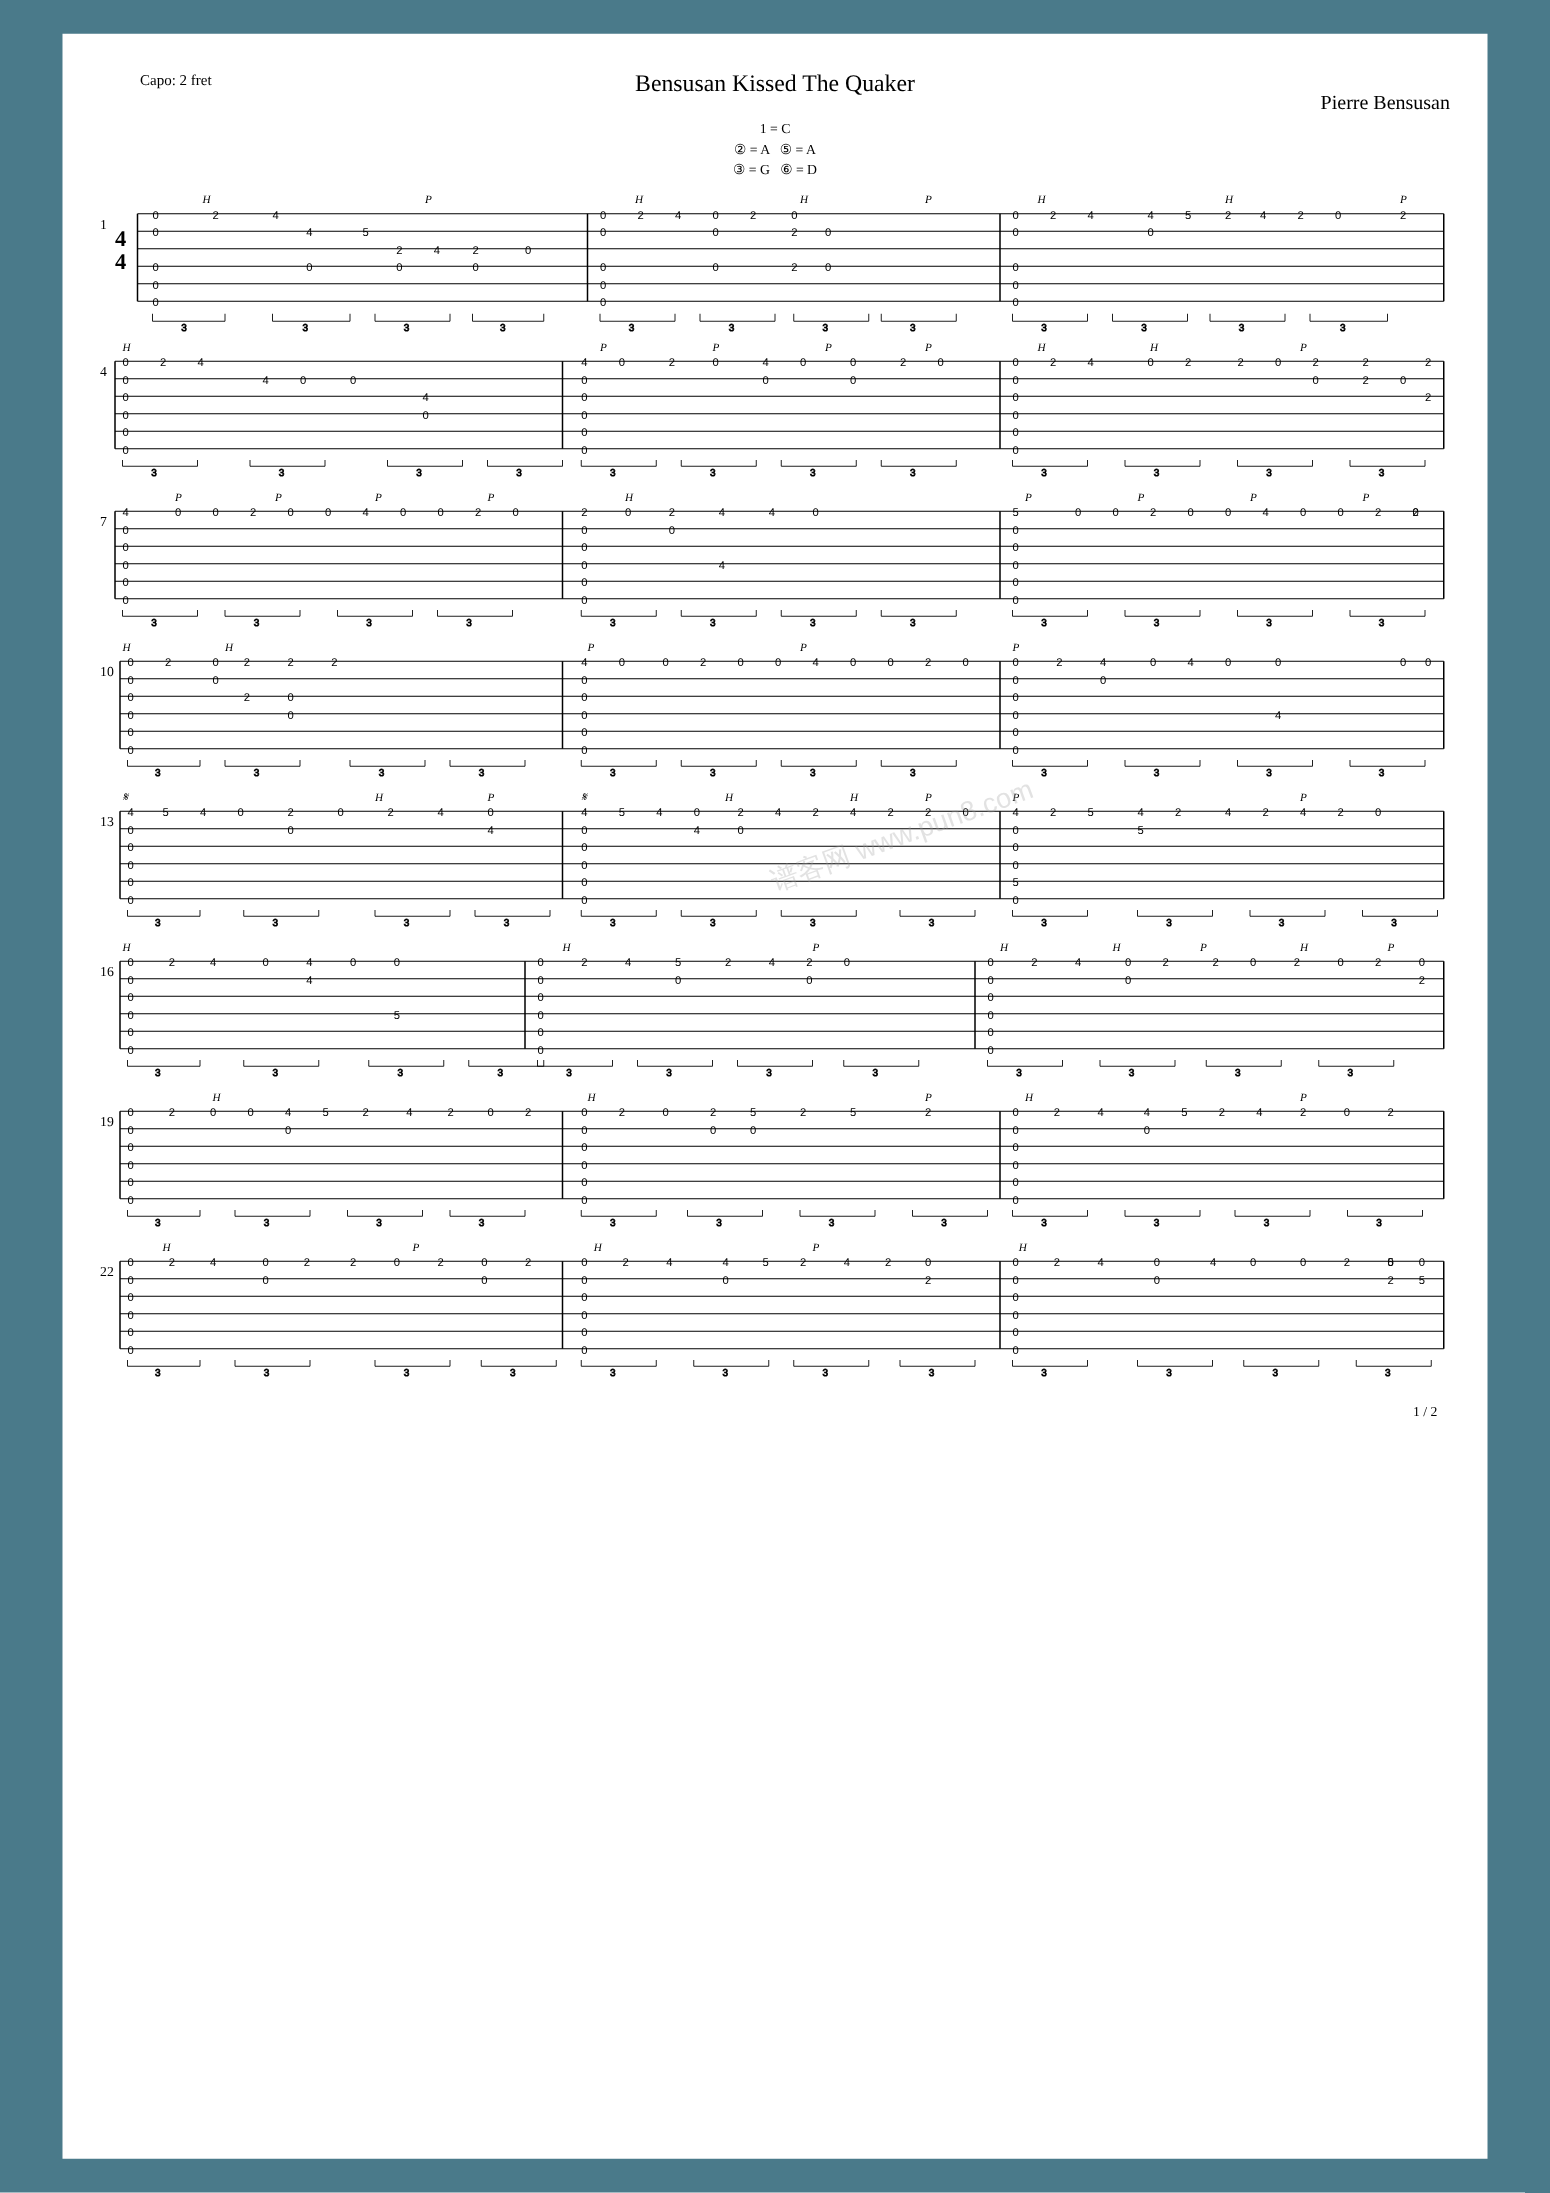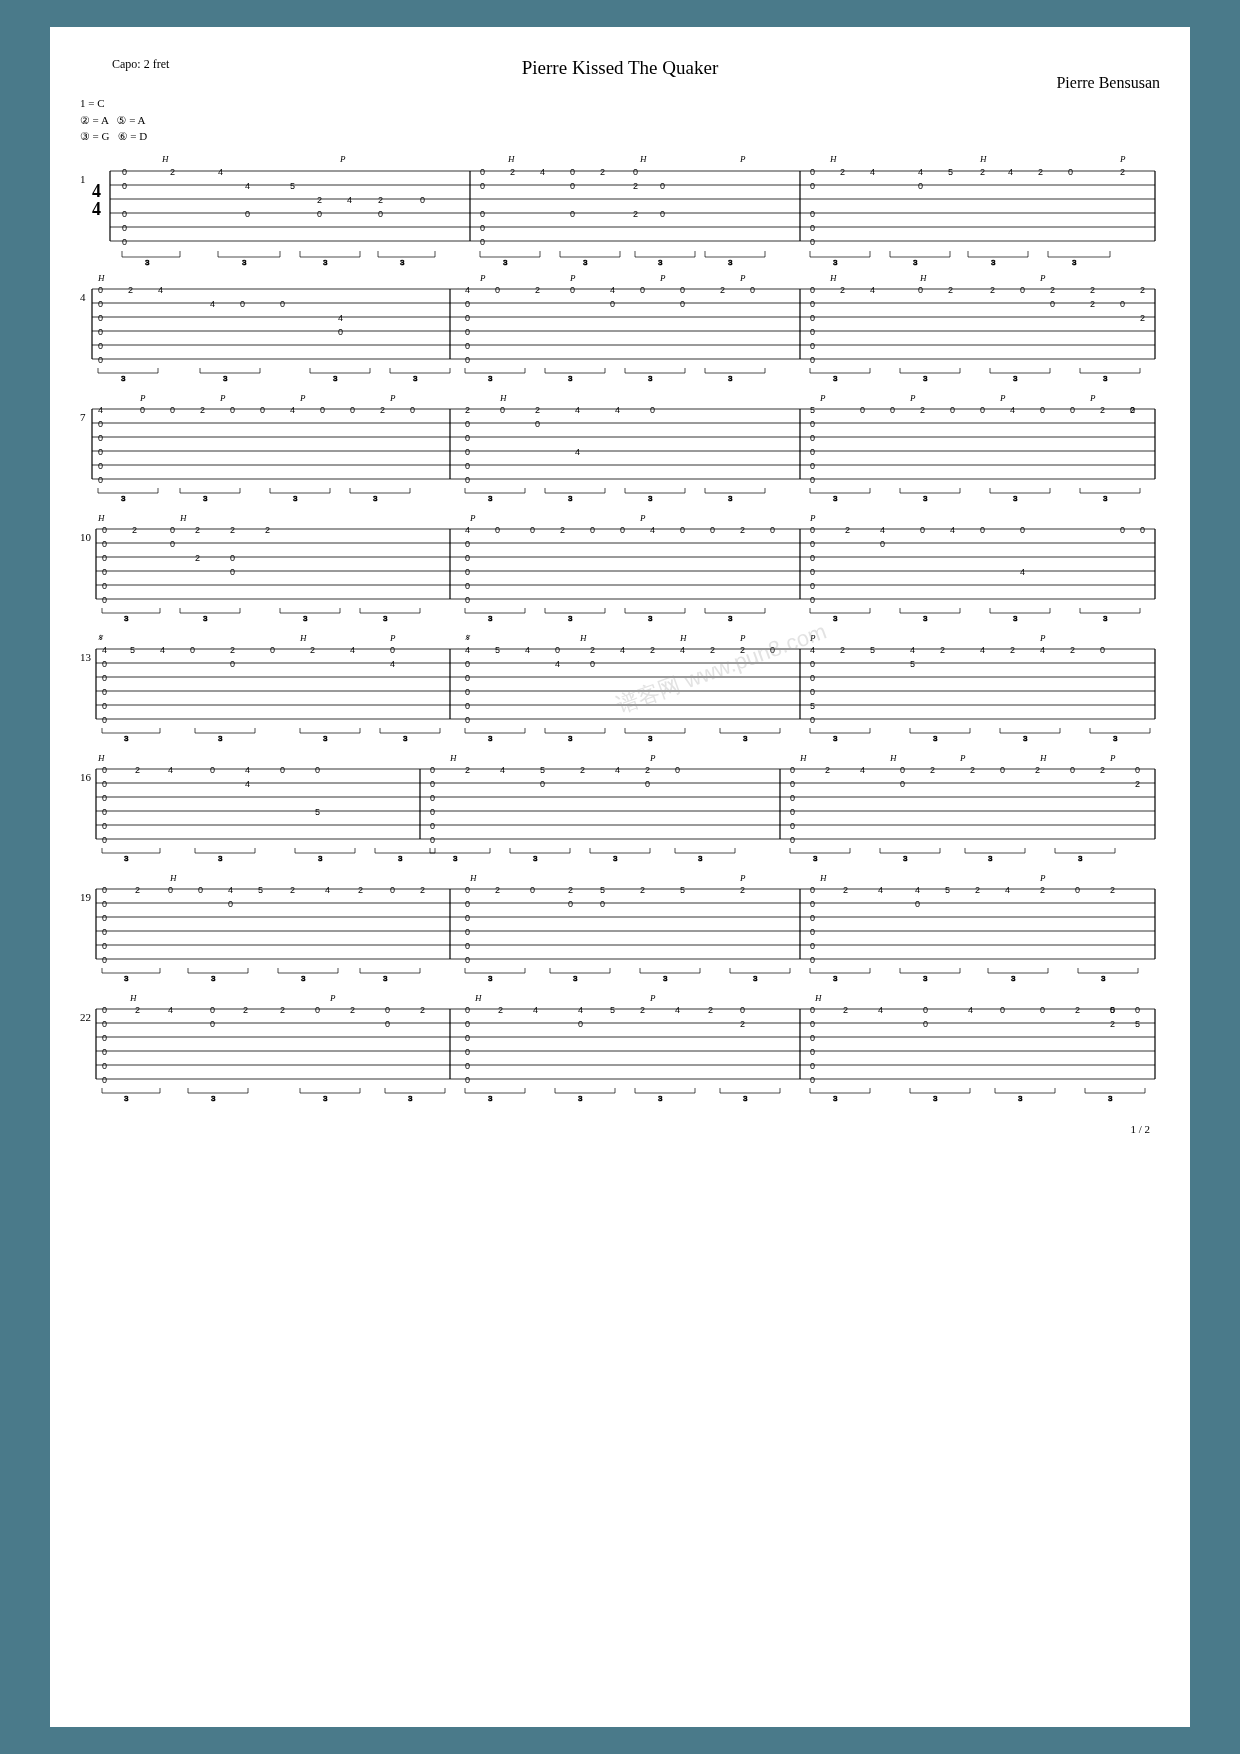--- a/index.html
+++ b/index.html
@@ -27,27 +27,27 @@
       right: 30px;
       bottom: 30px;
     }
   </style>
 </head>
 <body>
 
 <div class="main-content">
   <div class="score-area">
 
-    <div style="text-align:center; font-size:19px; font-weight:normal; margin-bottom:6px; margin-top:0px;">Pierre Kissed The Quaker</div>
+    <div style="text-align:center; font-size:19px; font-weight:normal; margin-bottom:6px; margin-top:0px;">Bensusan Kissed The Quaker</div>
 
     <div style="position:absolute; top:0px; left:0px; font-size:12px;margin-left:32px;">Capo: 2 fret</div>
 
     <div style="position:absolute; top:17px; right:0px; font-size:16px;">Pierre Bensusan</div>
 
-    <div style="font-size:11px; line-height:1.5; margin-top:16px;">
+    <div style="font-size:11px; line-height:1.5; margin-top:16px;text-align:center;">
       <div>1 = C</div>
       <div>② = A &nbsp;&nbsp;⑤ = A</div>
       <div>③ = G &nbsp;&nbsp;⑥ = D</div>
     </div>
 
     <div style="margin-top:8px;">
       <svg viewBox="0 0 1080 1580" width="1080" height="1580" style="display:block;">
 
         <text x="0" y="30" font-size="11" font-family="Times New Roman">1</text>
 

